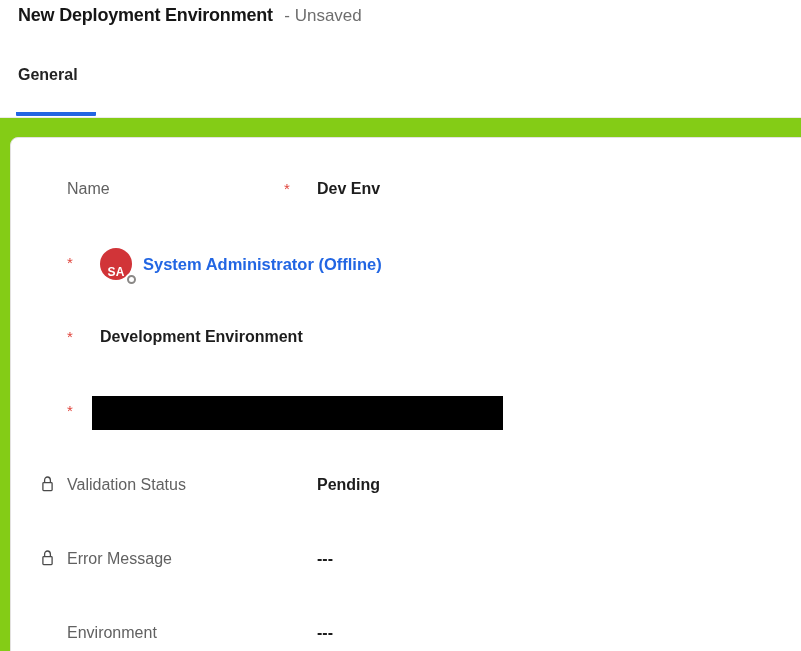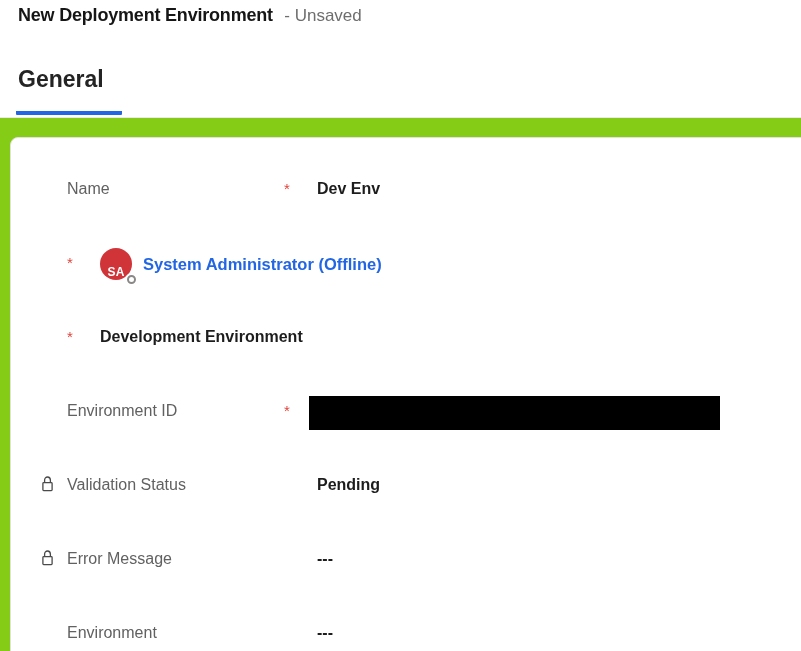--- a/index.html
+++ b/index.html
@@ -7,22 +7,22 @@
     font-family:"Liberation Sans", sans-serif; }
   body { position:relative; }
 
   
   .form-header { position:absolute; top:5px; left:18px; white-space:nowrap; }
   .form-title { display:inline; font-size:18px; font-weight:700; color:#161616; letter-spacing:-0.2px; }
   .form-status { display:inline; font-size:17px; font-weight:400; color:#6e6e6e; margin-left:7px; }
 
   
   .tab-bar { position:absolute; top:66px; left:18px; }
-  .tab { display:inline-block; font-size:23px; font-weight:600; color:#242424;
-    padding:0 18px 18px 2px; margin-left:-2px; cursor:pointer;
+  .tab { display:inline-block; font-size:16px; font-weight:600; color:#242424;
+    padding:0 18px 28px 2px; margin-left:-2px; cursor:pointer;
     border-bottom:4px solid var(--accent-blue,#2266E3); border-radius:0 0 1px 1px; }
 
   
   .content-area { position:absolute; top:117px; left:0; right:0; bottom:0;
     background:#84cc16; border-top:1px solid #ECEAE9; }
   .form-card { position:absolute; top:19px; left:10px; right:-12px; bottom:-12px;
     background:#fff; border:1px solid #E3E1DF; border-radius:8px; padding:41px 0 0 30px; }
 
   
   .field-row { display:flex; align-items:flex-start; min-height:74px; }
@@ -83,21 +83,20 @@
             <a href="#" class="lookup-link">System Administrator (Offline)</a>
           </div>
         </div>
         <div class="field-row">
           <span class="lock-col"></span>
           <span class="required-mark">*</span>
           <div class="field-value">Development Environment</div>
         </div>
         <div class="field-row">
           <span class="lock-col"></span>
-          <label class="field-label">Environment ID</label>
           <span class="required-mark">*</span>
           <div class="field-value">
             <div class="redacted-box"></div>
           </div>
         </div>
         <div class="field-row">
           <span class="lock-col">
             <svg width="13" height="16" viewBox="0 0 13 16" fill="none" stroke="#4a4a4a" stroke-width="1.3">
               <path d="M3.6 6.6 V4.2 C3.6 2.4 4.85 1 6.5 1 C8.15 1 9.4 2.4 9.4 4.2 V6.6"></path>
               <rect x="1.9" y="6.6" width="9.2" height="8" rx="0.8"></rect>

